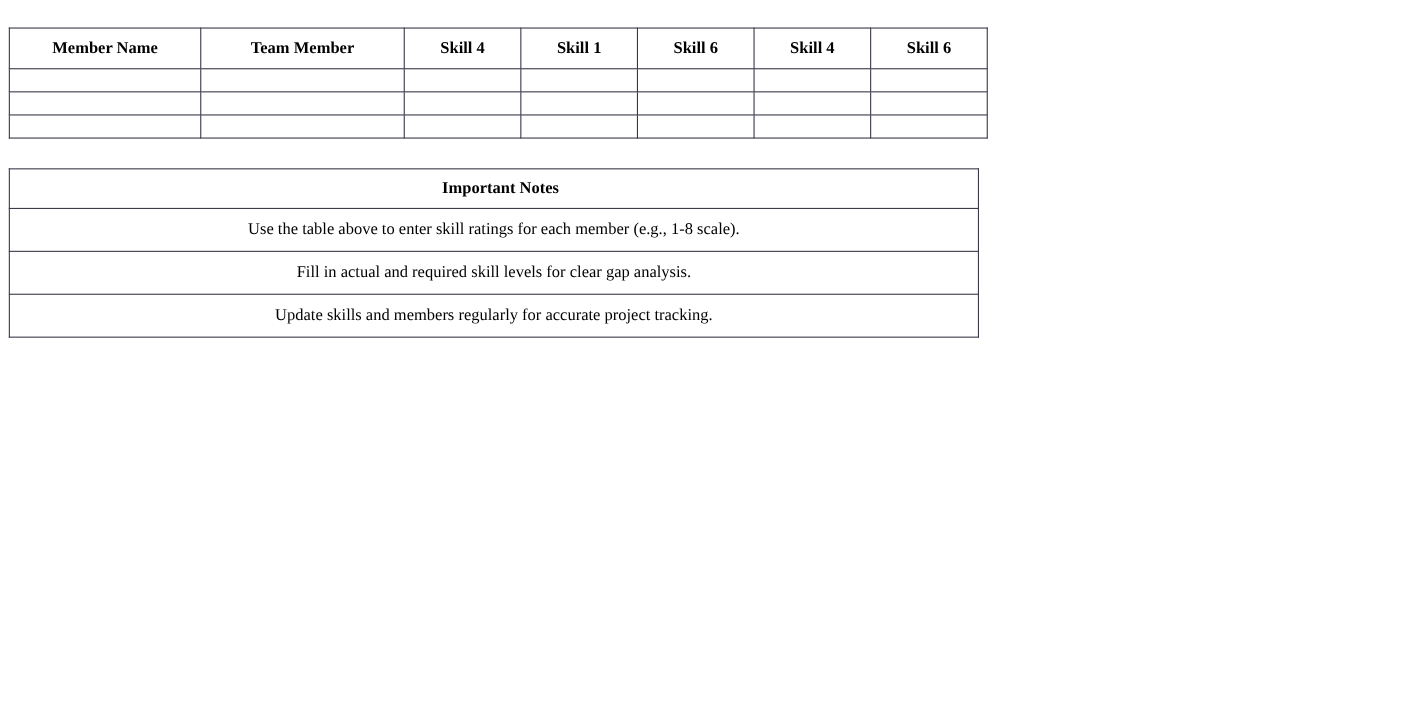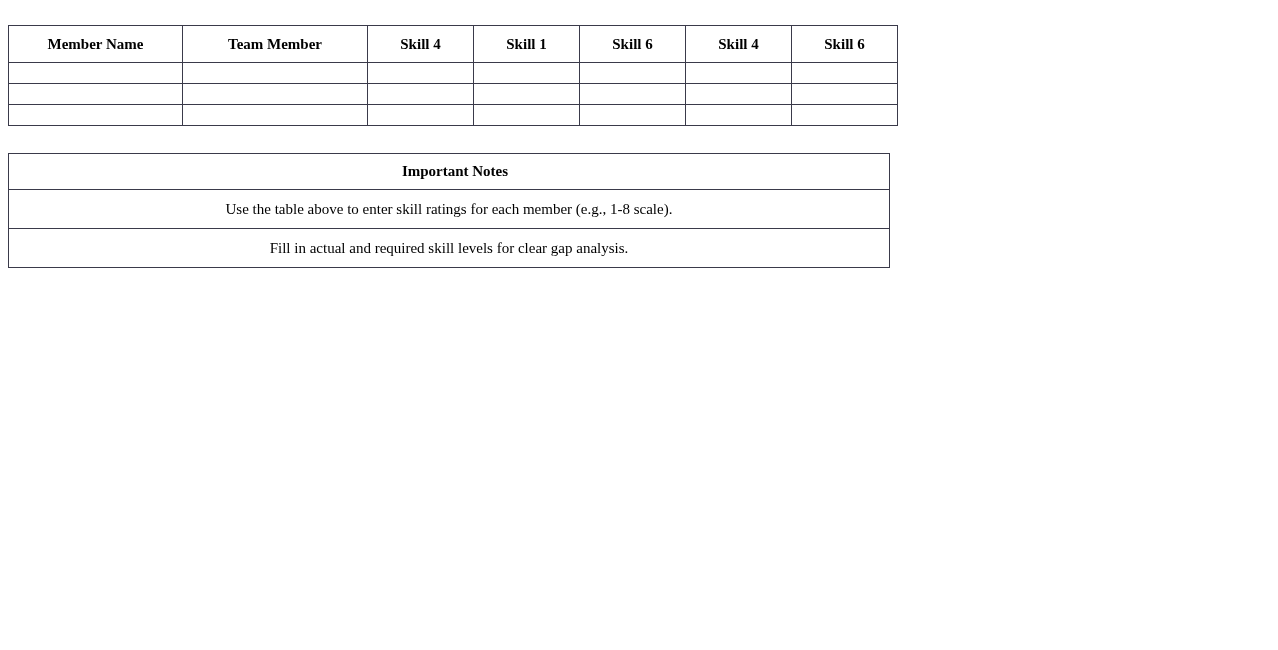--- a/index.html
+++ b/index.html
@@ -128,16 +128,19 @@
         <th>Important Notes</th>
       </tr>
     </thead>
     <tbody>
       <tr>
         <td>Use the table above to enter skill ratings for each member (e.g., 1-8 scale).</td>
       </tr>
       <tr>
         <td>Fill in actual and required skill levels for clear gap analysis.</td>
       </tr>
+      <tr>
+        <td>Update skills and members regularly for accurate project tracking.</td>
+      </tr>
     </tbody>
   </table>
 
 </div>
 
 </body></html>

